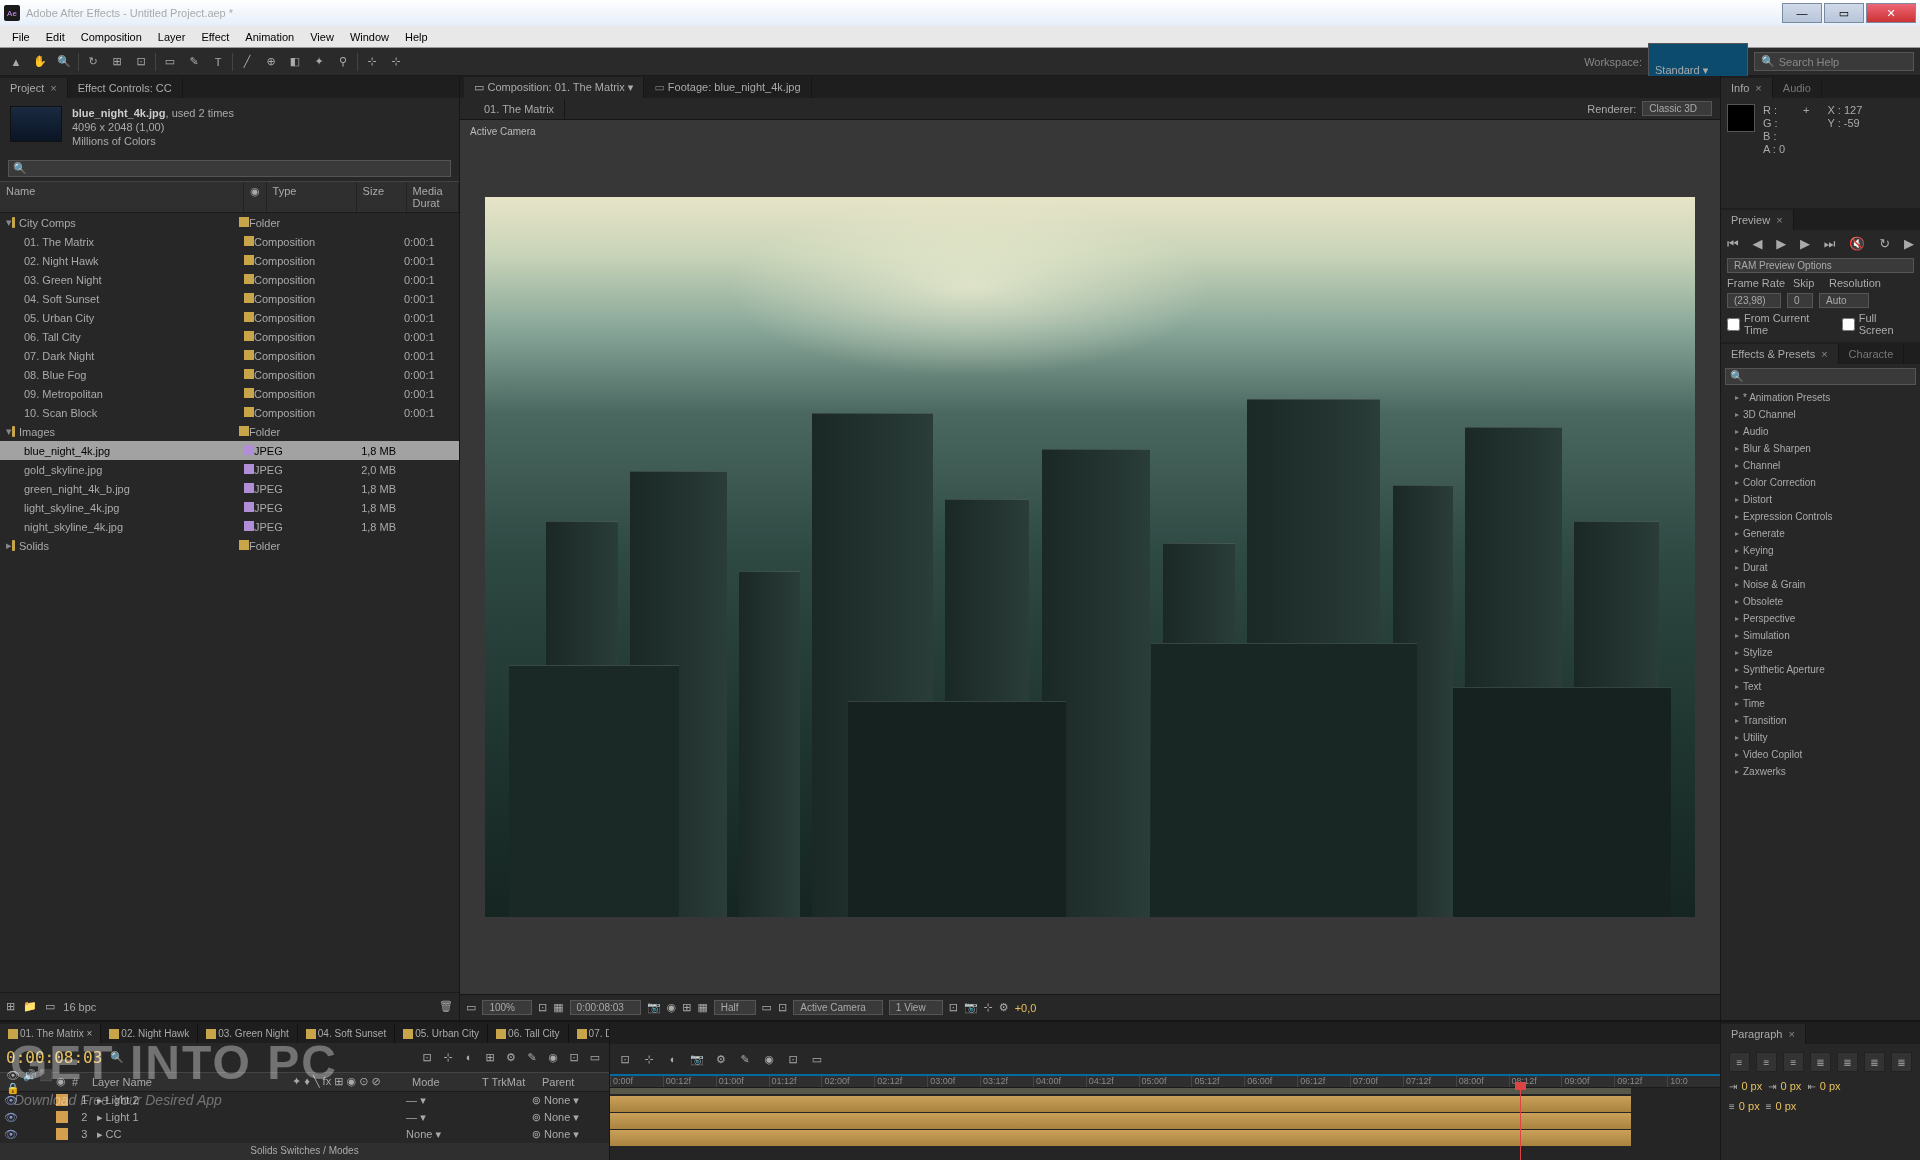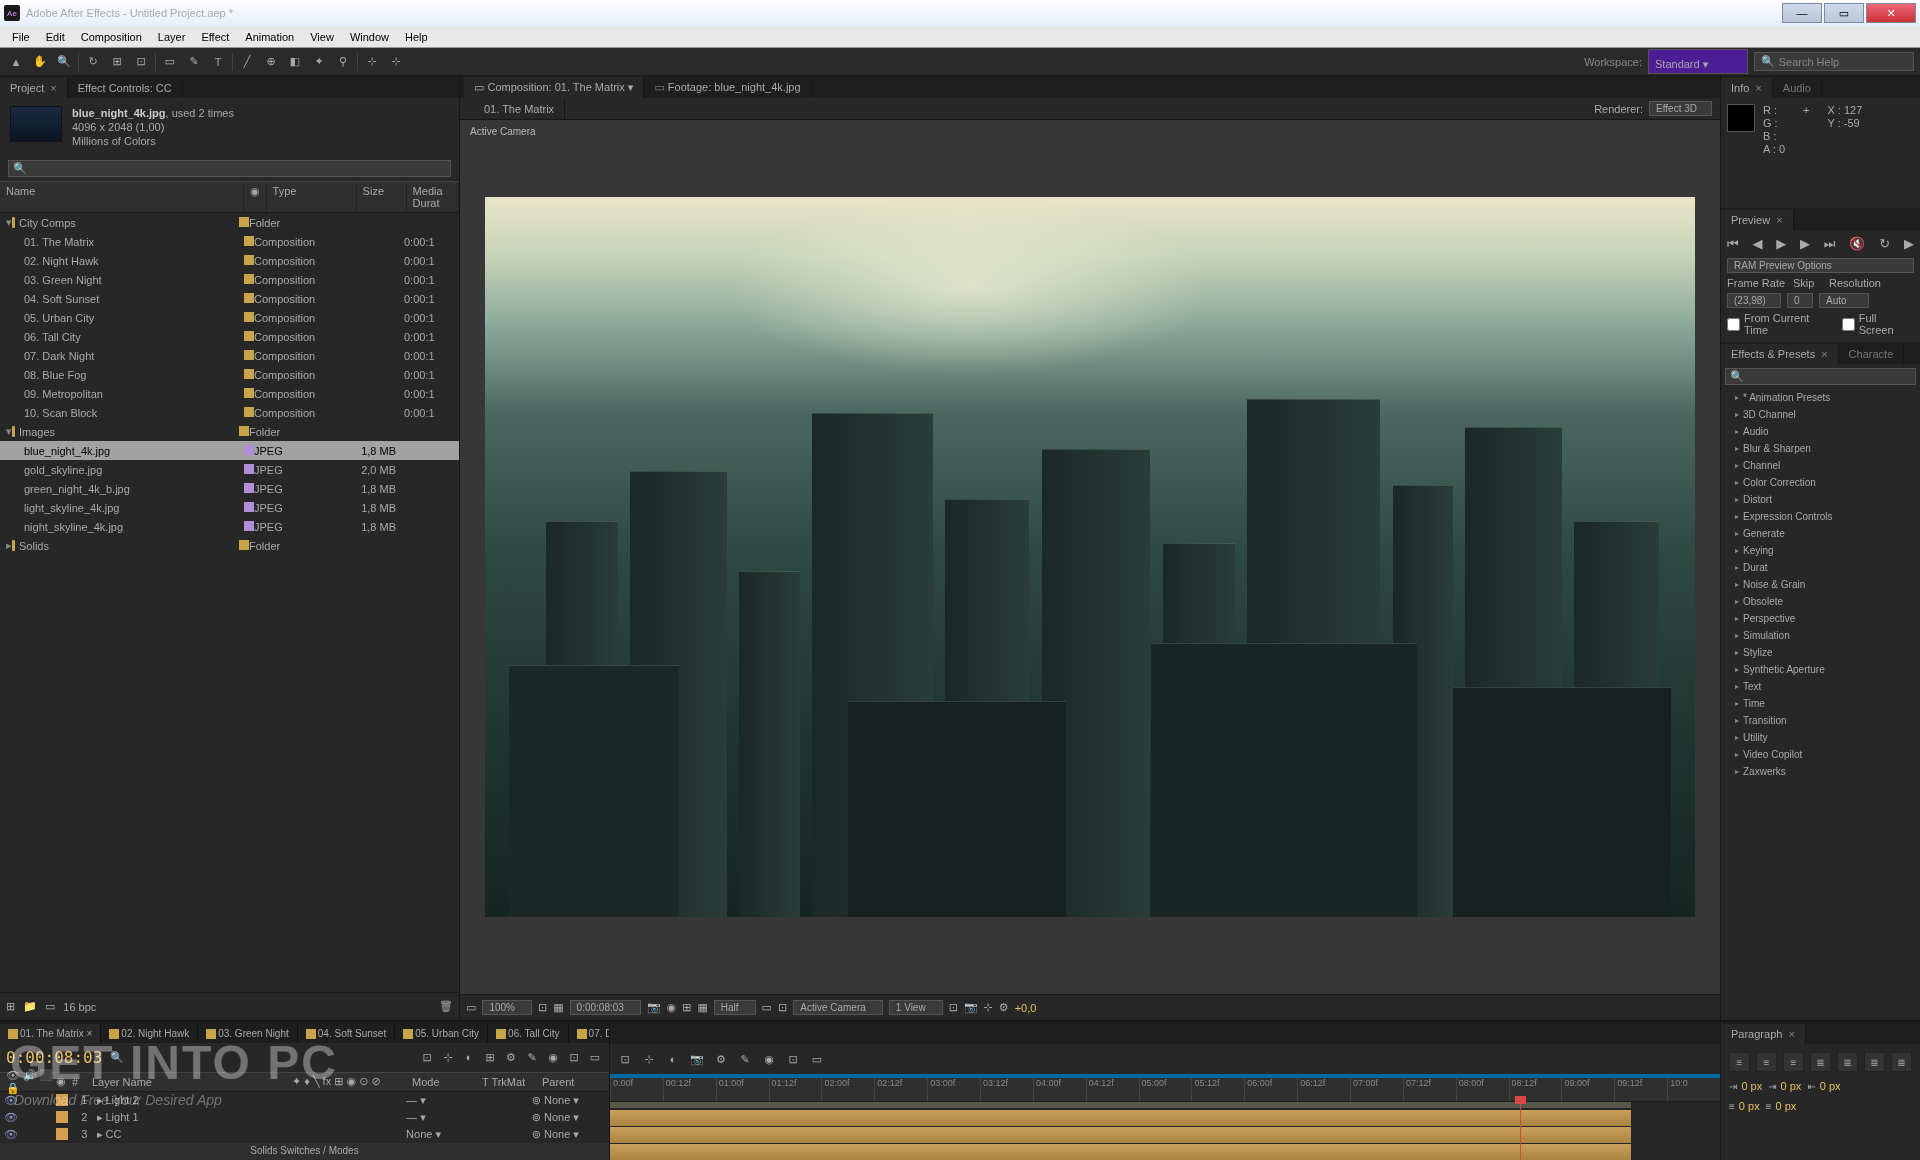--- a/index.html
+++ b/index.html
@@ -9,21 +9,21 @@
 .titlebar .spacer{flex:1}
 .winbtn{width:40px;height:20px;background:linear-gradient(#d0d9e8,#b8c6da);border:1px solid #7a8aa0;margin-left:2px;display:flex;align-items:center;justify-content:center;color:#000}
 .winbtn.close{background:linear-gradient(#e67,#c33);color:#fff;width:50px}
 .menubar{height:22px;background:#e8e8e8;display:flex;align-items:center;padding:0 4px;color:#000;border-bottom:1px solid #999}
 .menubar span{padding:0 8px;color:#000}
 .toolbar{height:28px;background:#2a2a2a;border-bottom:1px solid #1a1a1a;display:flex;align-items:center;padding:0 6px;gap:4px}
 .tool{width:20px;height:20px;display:flex;align-items:center;justify-content:center;color:#aaa}
 .tool.sep{width:1px;background:#444;height:18px}
 .toolbar .right{margin-left:auto;display:flex;align-items:center;gap:6px}
 .ws-label{color:#888}
-.ws-dd{background:#4c1d95;border:1px solid #555;padding:8px 20px 2px 6px;min-width:100px}
+.ws-dd{background:#0c4a6e;border:1px solid #555;padding:20px 20px 2px 6px;min-width:100px}
 .search-box{background:#3a3a3a;border:1px solid #555;padding:2px 6px;min-width:160px;display:flex;align-items:center;gap:4px}
 .main{flex:1;display:flex}
 .left-panel{width:460px;display:flex;flex-direction:column;background:#272727;border-right:1px solid #161616}
 .panel-tabs{height:22px;background:#1e1e1e;display:flex;align-items:end}
 .tab{padding:4px 10px;background:#272727;border-right:1px solid #161616;cursor:pointer}
 .tab.dim{color:#777;background:#1e1e1e}
 .tab .x{margin-left:6px;color:#888}
 .proj-head{display:flex;padding:8px 10px;gap:10px}
 .thumb{width:52px;height:36px;background:linear-gradient(#1a2a40,#0a1525);border:1px solid #111}
 .proj-info{font-size:10px;line-height:14px}
@@ -89,21 +89,21 @@
 .tl-row .eye{width:16px;color:#89c}
 .tl-row .num{width:26px;text-align:center}
 .tl-row .lsq{width:12px;height:12px;background:#d4a050;margin-right:4px}
 .tl-row .lnm{width:200px}
 .tl-row .mode{margin-left:auto;width:80px}
 .tl-row .par{width:80px}
 .tl-ruler-wrap{flex:1;display:flex;flex-direction:column}
 .tl-ruler-top{height:22px;background:#1e1e1e}
 .tl-ruler-head{height:30px;display:flex;align-items:center;padding:0 6px;gap:6px}
 .tl-ruler-head span{width:18px;text-align:center}
-.tl-ruler{height:28px;background:#2f2f2f;display:flex;position:relative;border-top:4px solid #0369a1;border-bottom:1px solid #1a1a1a}
+.tl-ruler{height:14px;background:#2f2f2f;display:flex;position:relative;border-top:2px solid #0369a1;border-bottom:1px solid #1a1a1a}
 .tl-ruler .tick{flex:1;font-size:9px;padding-left:2px;border-left:1px solid #444;color:#888}
 .tl-bars{flex:1;position:relative;background:#252525}
 .wa{position:absolute;top:0;height:6px;background:#58584a;left:0;right:8%}
 .bar{position:absolute;height:16px;background:linear-gradient(#caa05a,#a8843f);left:0;right:8%}
 .playhead{position:absolute;top:0;bottom:0;width:1px;background:#d44;left:82%}
 .playhead::before{content:'';position:absolute;top:-6px;left:-5px;width:11px;height:8px;background:#d44}
 .para-panel{width:200px;background:#272727;border-left:1px solid #161616}
 .para-body{padding:8px;display:flex;flex-direction:column;gap:8px}
 .para-row{display:flex;gap:6px}
 .para-btn{width:22px;height:20px;background:#333;border:1px solid #222;display:flex;align-items:center;justify-content:center;font-size:10px}
@@ -367,21 +367,21 @@
 
   <div class="center-panel">
     <div class="comp-tabs" style="position:relative">
       <div class="tab">▭ <span>Composition: 01. The Matrix</span> ▾</div>
       <div class="tab dim">▭ <span>Footage: blue_night_4k.jpg</span></div>
     </div>
     <div class="comp-subtabs" style="position:relative">
       <div class="tab"><span>01. The Matrix</span></div>
       <div class="renderer">
         <span>Renderer:</span>
-        <div class="dd-sm">Effect 3D</div>
+        <div class="dd-sm">Classic 3D</div>
       </div>
     </div>
     <div class="viewer">
       <div class="cam-label">Active Camera</div>
       <div class="city">
         <div class="sky-glow"></div>
         <div class="bld" style="left:5%;bottom:0;width:6%;height:55%"></div>
         <div class="bld" style="left:12%;bottom:0;width:8%;height:62%"></div>
         <div class="bld" style="left:21%;bottom:0;width:5%;height:48%"></div>
         <div class="bld" style="left:27%;bottom:0;width:10%;height:70%"></div>

